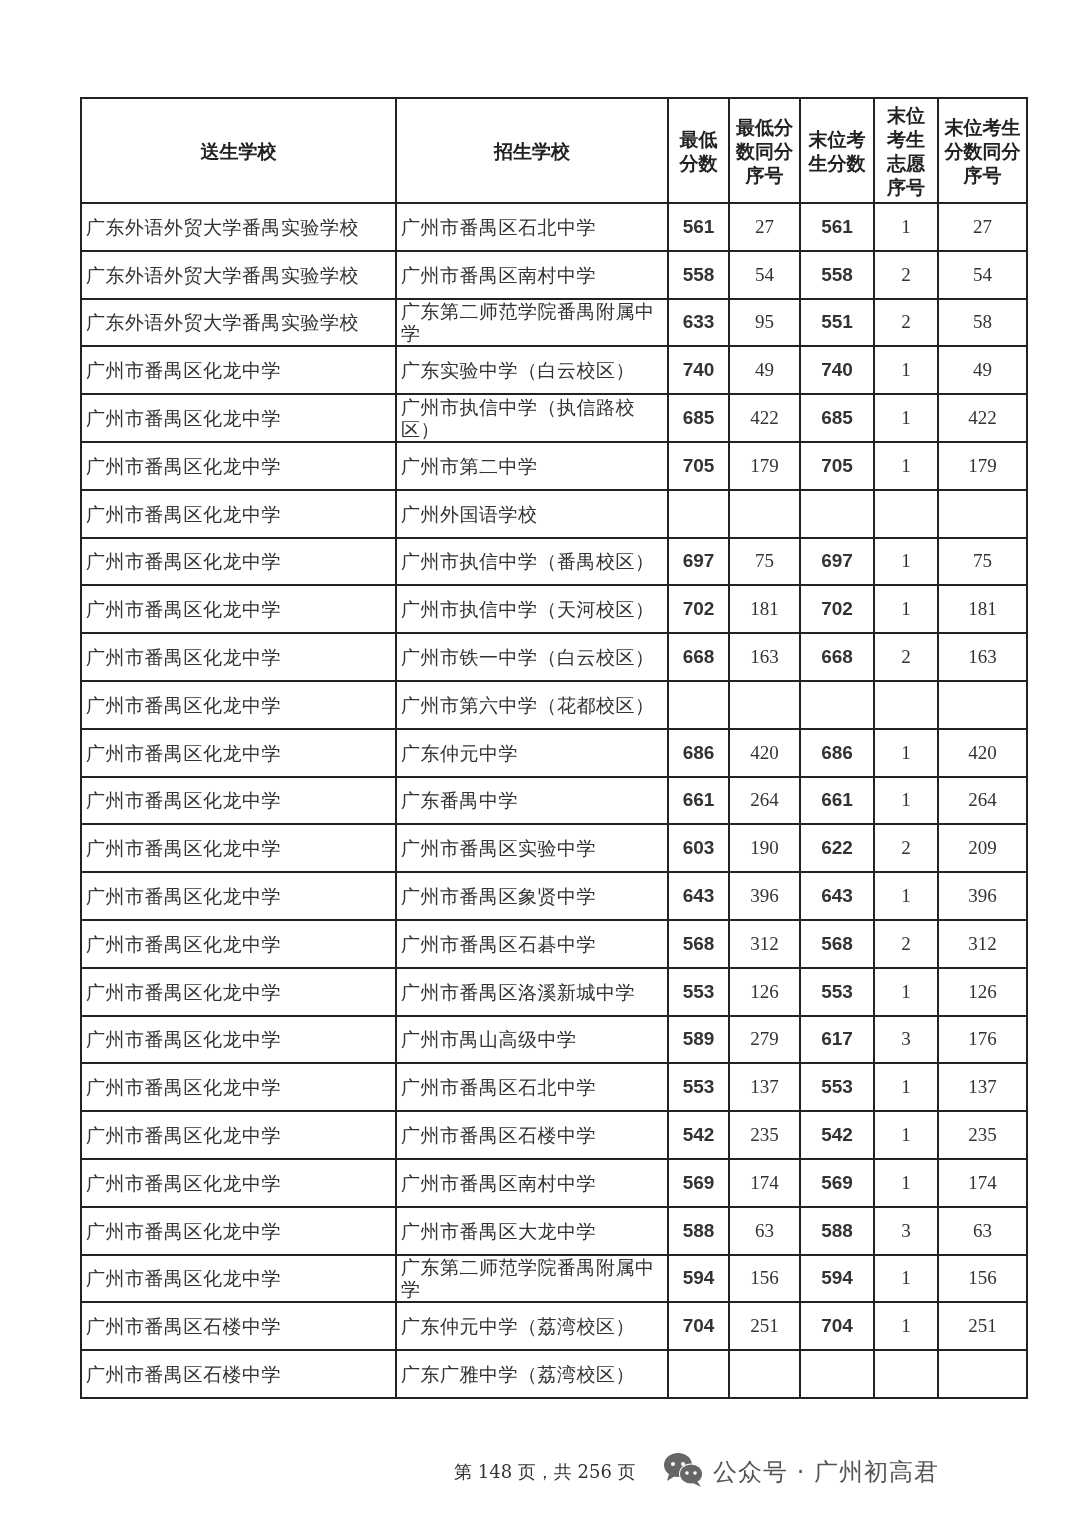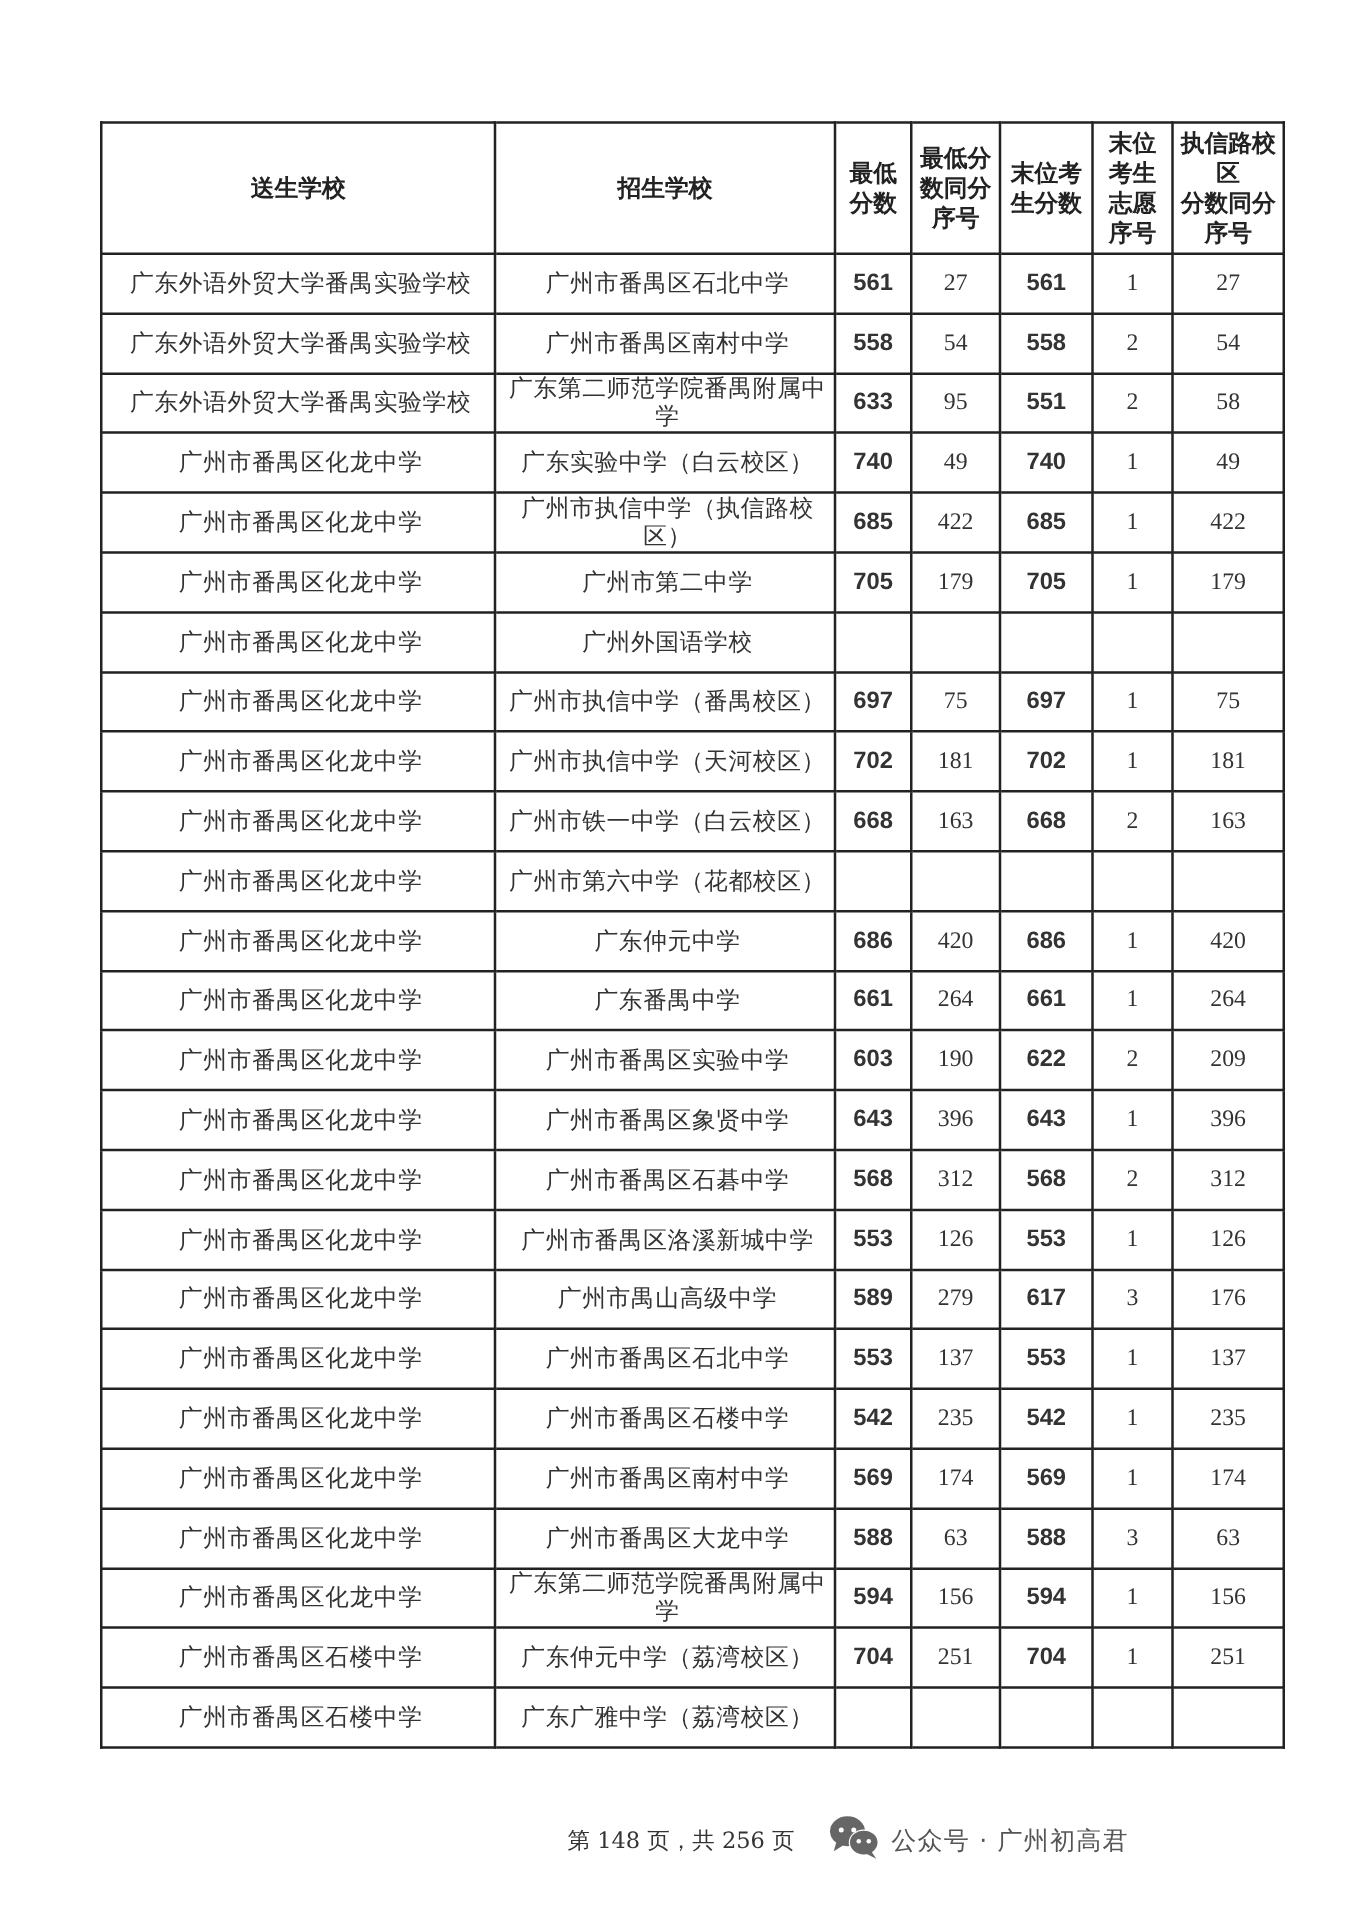--- a/index.html
+++ b/index.html
@@ -3,27 +3,27 @@
 <meta charset="utf-8">
 <style>
   html, body { margin:0; padding:0; background:#ffffff; }
   body { width:1080px; height:1527px; position:relative; overflow:hidden;
          font-family: "DejaVu Serif", "Liberation Serif", serif; color:#222; }
   #tbl { position:absolute; left:80px; top:97px; border-collapse:collapse; table-layout:fixed; width:946px; }
   #tbl td, #tbl th { border:2px solid #222; padding:0; overflow:hidden; }
   #tbl th { height:103px; font-weight:bold; font-family:"DejaVu Sans","Liberation Sans",sans-serif;
             font-size:19px; line-height:24px; text-align:center; color:#222; }
   #tbl td { height:45.8px; font-size:19px; color:#333; }
-  td.txt { text-align:center; padding-left:4px !important; line-height:22px; letter-spacing:0.5px; }
+  td.txt { text-align:left; padding-left:4px !important; line-height:22px; letter-spacing:0.5px; }
   td.num { text-align:center; font-family:"Liberation Serif","DejaVu Serif",serif; font-size:20px; }
   td.bold { font-weight:bold; color:#111; font-family:"Liberation Sans","DejaVu Sans",sans-serif; font-size:19px;margin-top:28px; }
   td.light { color:#444; }
   .footer { position:absolute; top:1460px; left:454px; font-size:18px; color:#333; }
   .brand { position:absolute; top:1452px; left:663px; display:flex; align-items:center; }
-  .brand-text { font-family:"DejaVu Sans","Liberation Sans",sans-serif; font-size:20px; color:#555; margin-left:8px; letter-spacing:1px; }
+  .brand-text { font-family:"DejaVu Sans","Liberation Sans",sans-serif; font-size:24px; color:#555; margin-left:8px; letter-spacing:1px; }
 </style>
 </head>
 <body>
 
 <table id="tbl">
   <colgroup>
     <col style="width:315px">
     <col style="width:272px">
     <col style="width:61px">
     <col style="width:71px">
@@ -52,21 +52,21 @@
           <div>末位考</div>
           <div>生分数</div>
         </th>
         <th>
           <div>末位</div>
           <div>考生</div>
           <div>志愿</div>
           <div>序号</div>
         </th>
         <th>
-          <div>执信路校区</div>
+          <div>末位考生</div>
           <div>分数同分</div>
           <div>序号</div>
         </th>
       </tr>
   </thead>
   <tbody id="tbody">
       <tr>
         <td class="txt">广东外语外贸大学番禺实验学校</td>
         <td class="txt">广州市番禺区石北中学</td>
         <td class="num bold">561</td>

